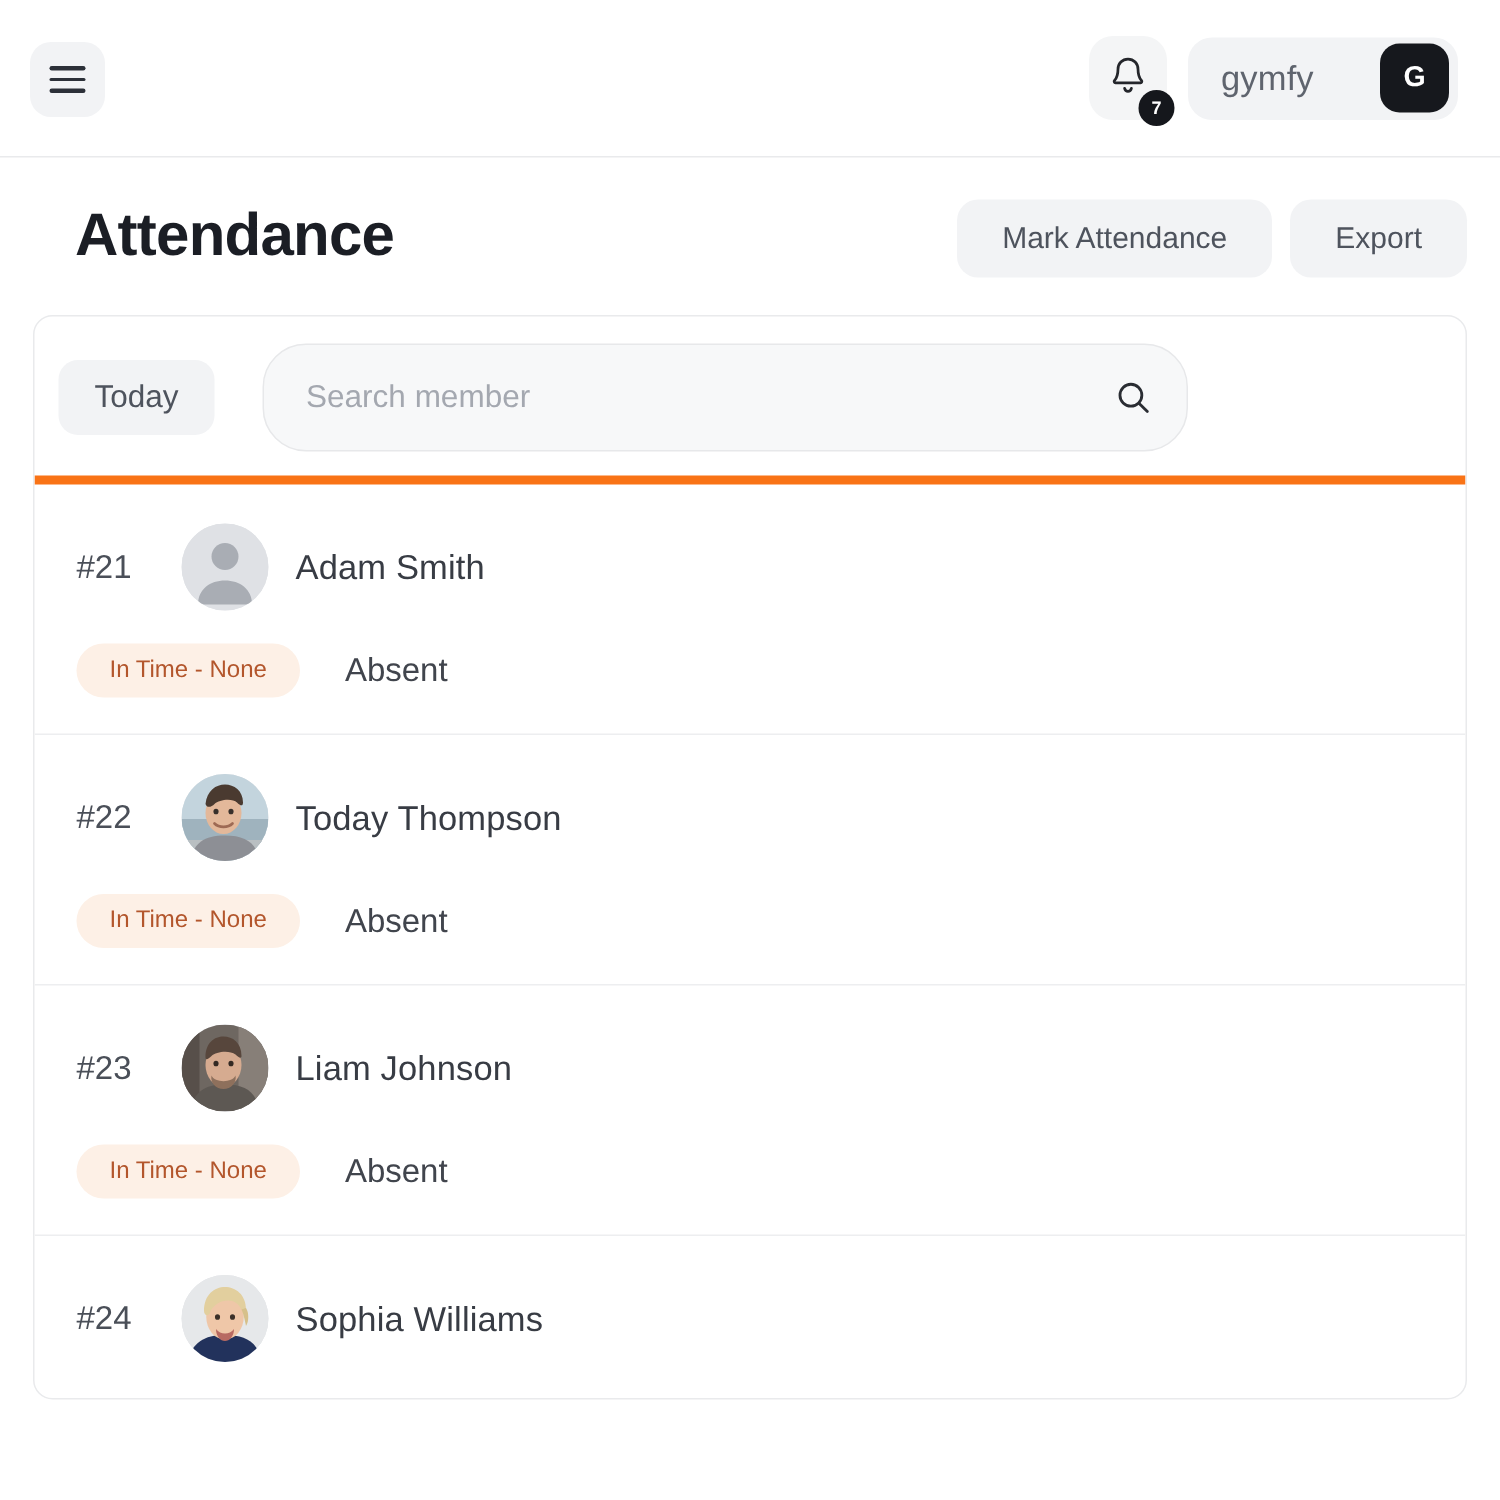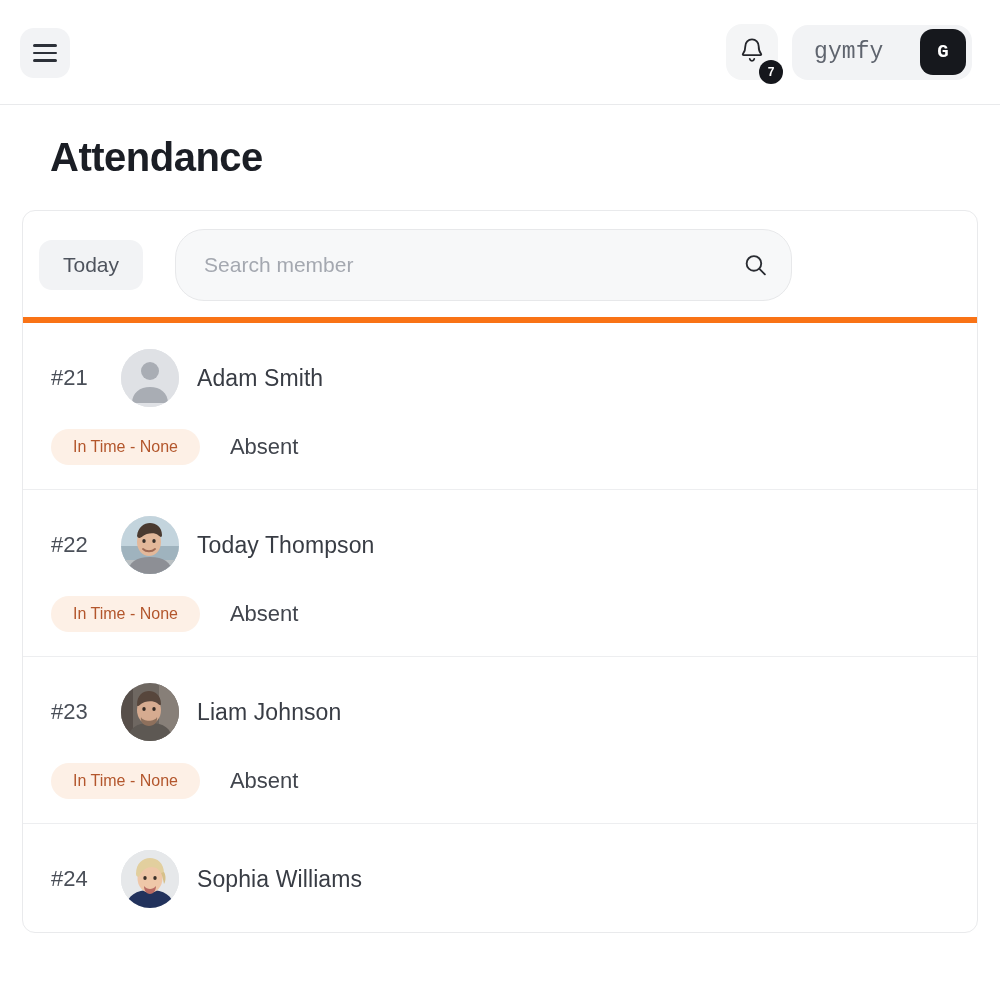--- a/index.html
+++ b/index.html
@@ -86,21 +86,20 @@
     height: 55px;
     min-width: 180px;
     border-radius: 16px;
     background: #f2f3f5;
     display: flex;
     align-items: center;
     justify-content: space-between;
     padding: 0 6px 0 22px;
     gap: 18px;
     cursor: pointer;
-    font-family: Liberation Mono, monospace;
   }
   .brand-name {
     font-size: 23px;
     color: #5f646e;
     letter-spacing: 0.1px;
   }
   .brand-avatar {
     width: 46px;
     height: 46px;
     border-radius: 13px;
@@ -283,20 +282,24 @@
       <span class="brand-name">gymfy</span>
       <span class="brand-avatar">G</span>
     </div>
 
   </div>
 </header>
 
 <section class="page-head">
   <h1 class="page-title">Attendance</h1>
 
+  <div class="head-actions">
+    <button class="ghost-btn">Mark Attendance</button>
+    <button class="ghost-btn">Export</button>
+  </div>
 </section>
 
 <section class="card">
 
   <div class="filter-row">
     <button class="chip">Today</button>
 
     <div class="search-wrap">
       <input class="search-input" type="text" placeholder="Search member" style="">
       <span class="search-icon">

